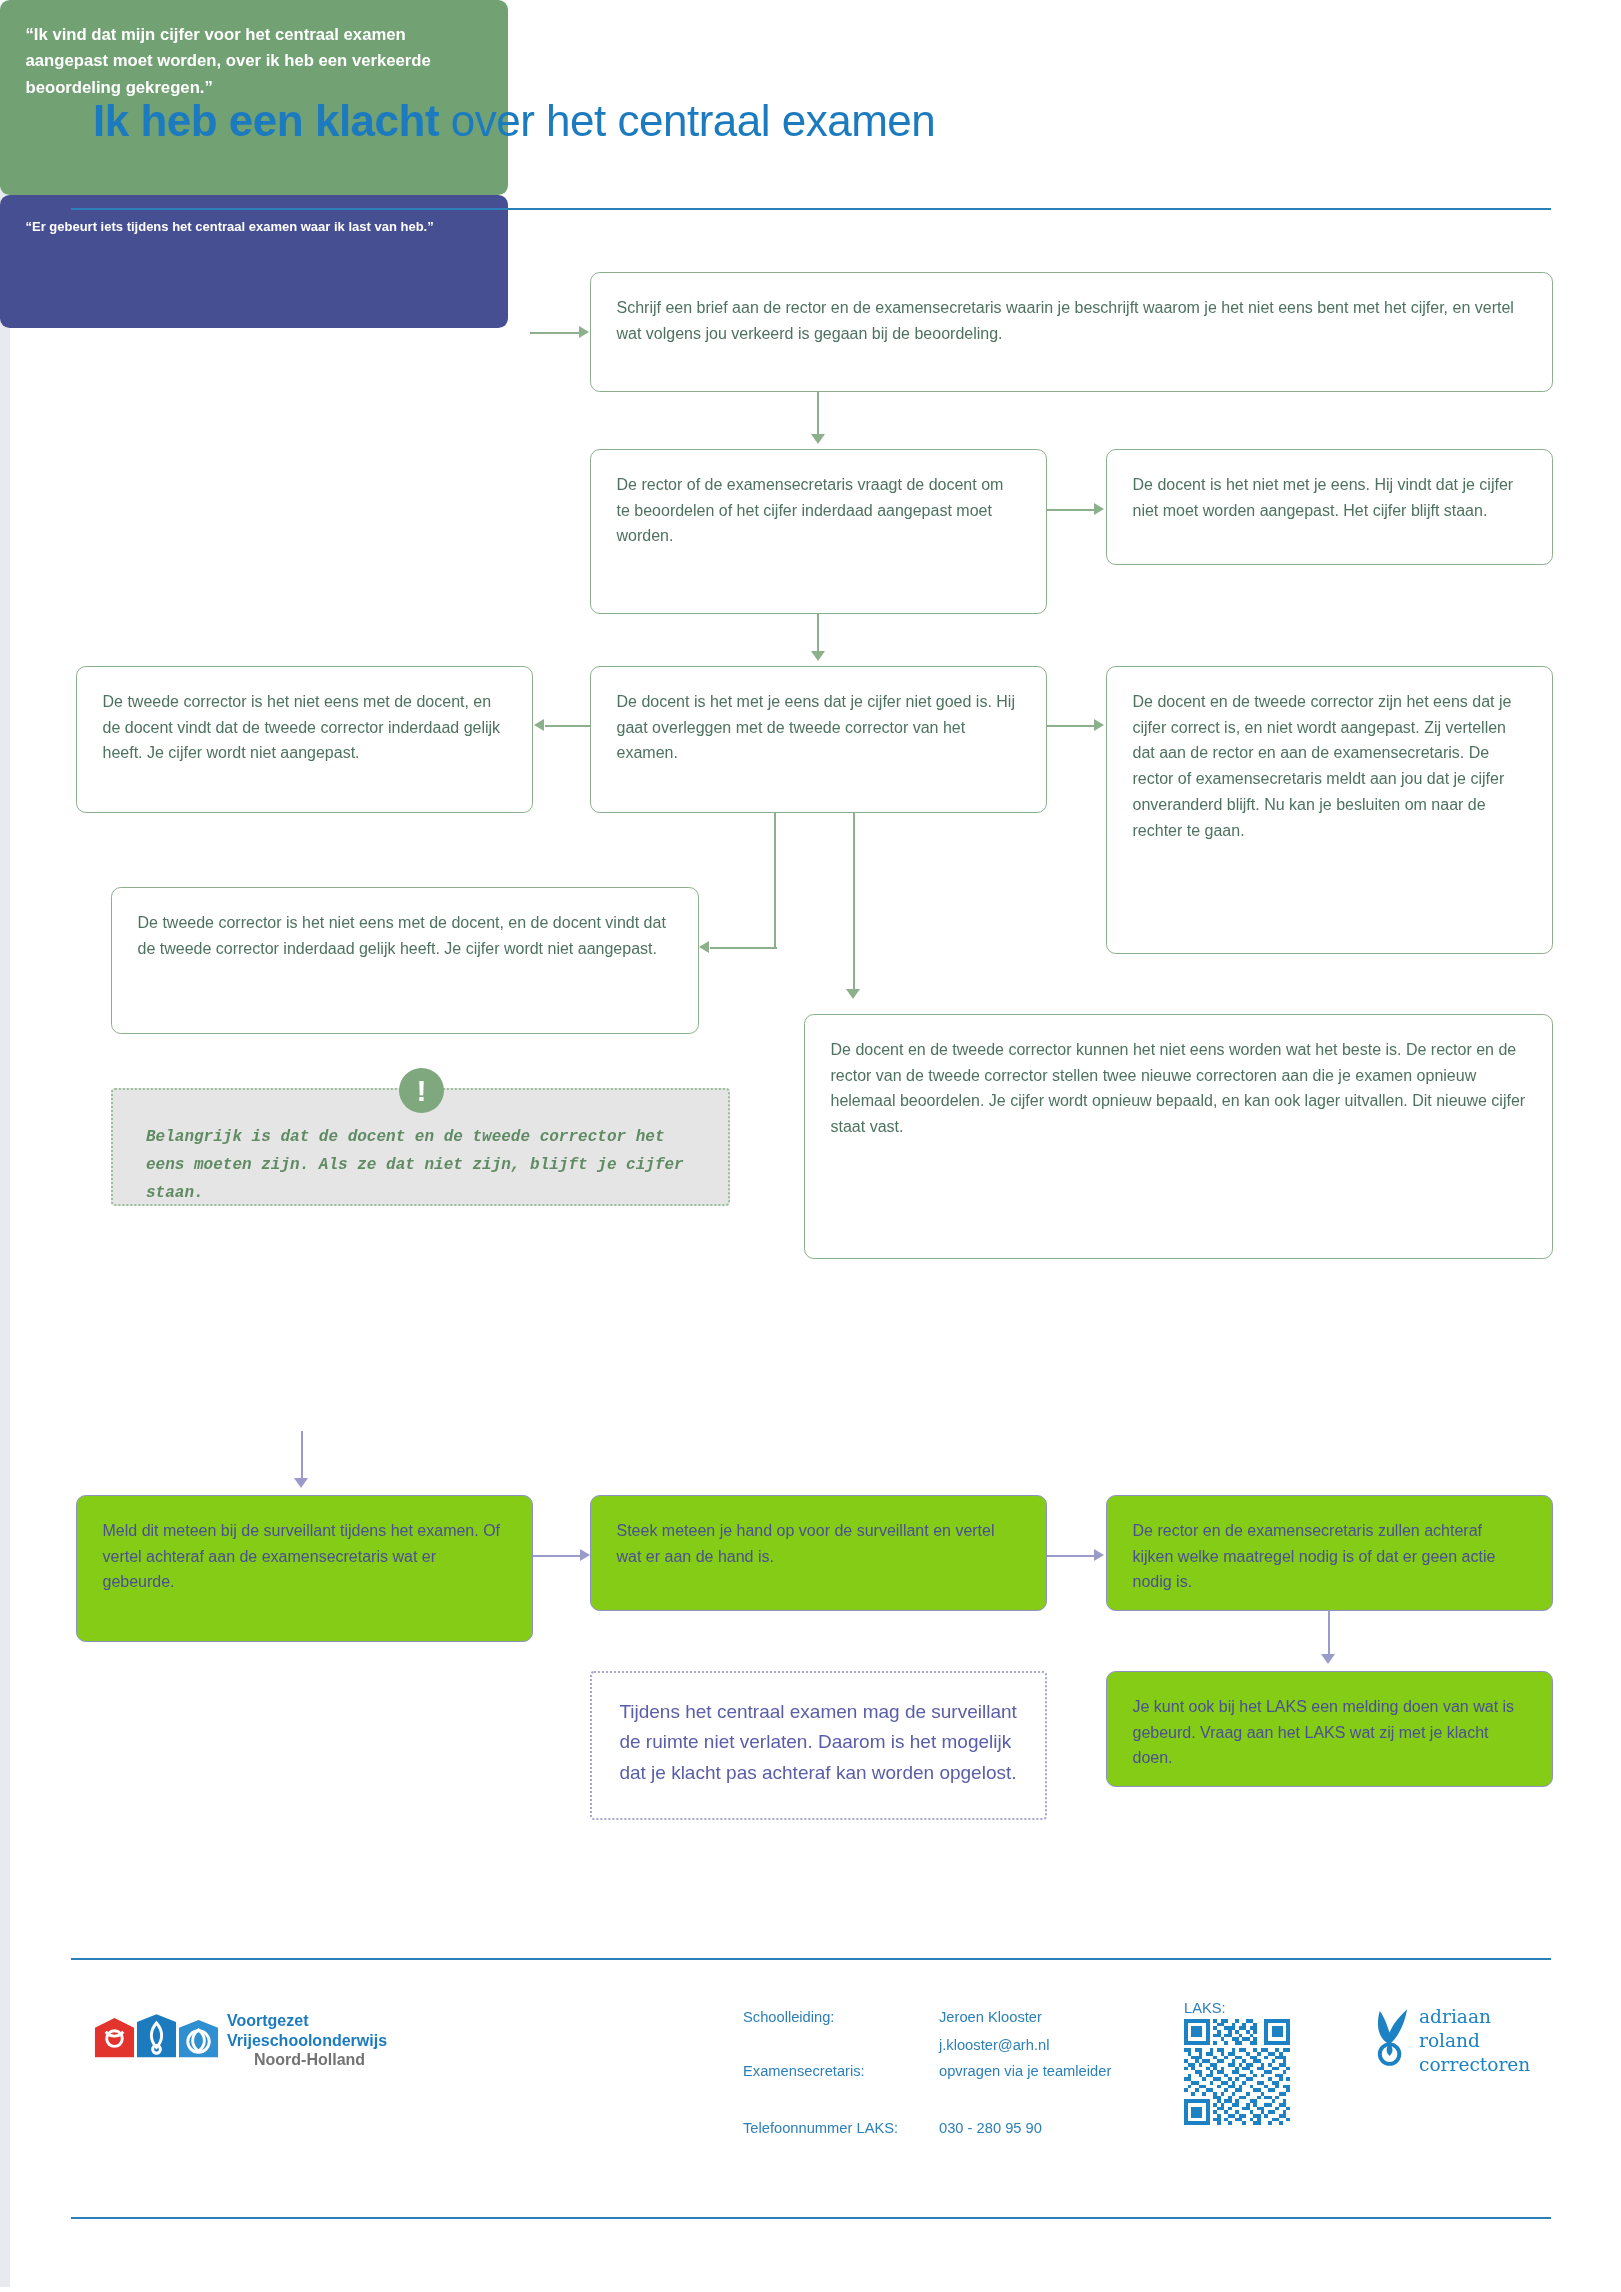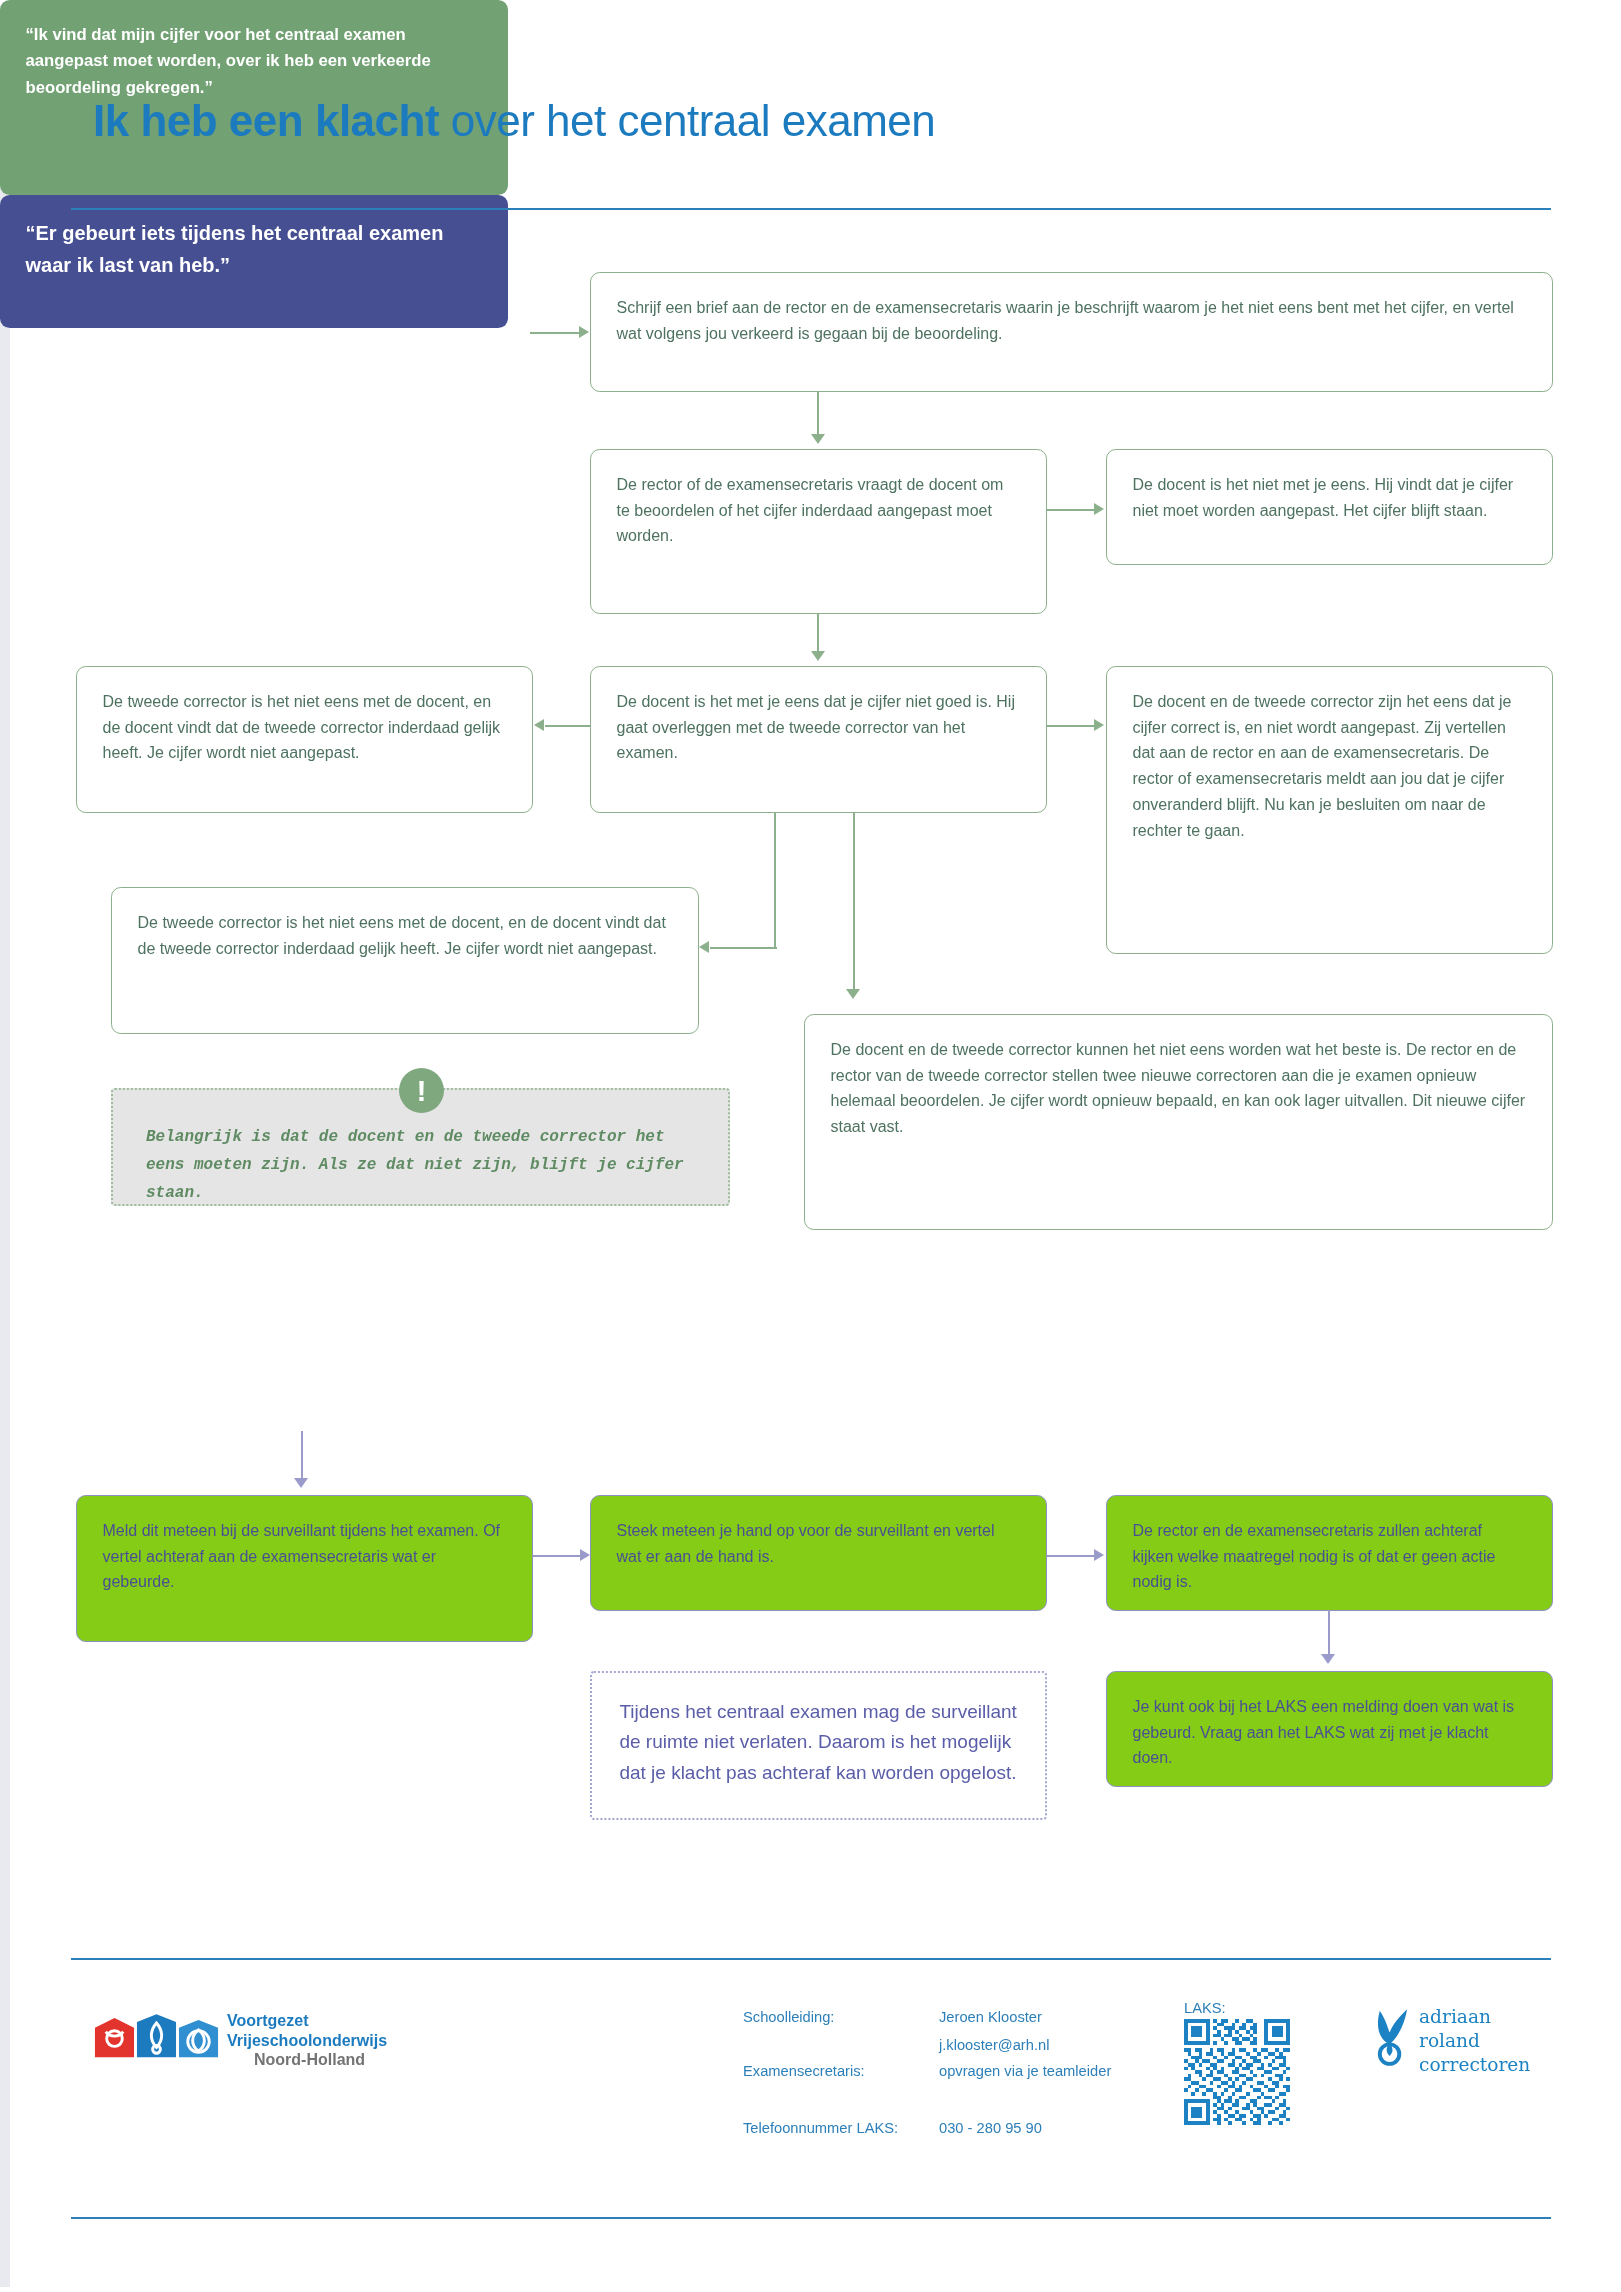--- a/index.html
+++ b/index.html
@@ -56,21 +56,21 @@
   .pbox{
     border:1.5px solid #8e8fc4;
     background:#84cc16;
     color:#4b4f93;
     font-size:16px;
     padding:21.6px 25.5px;
   }
   .phead{
     background:#474f93;
     color:#ffffff;
-    font-size:20px;
+    font-size:13px;
     font-weight:bold;
     padding:21.6px 25.5px;
     border-radius:9.8px;
     line-height:1.6;
   }
   .dotted-green{
     border:2.9px dotted #9cbd9c;
     background:#e5e5e5;
     color:#5f8b63;
     font-size:16px;
@@ -154,21 +154,21 @@
   <div class="box gbox" style="left:1106px;top:449px;width:447px;height:116px;">De docent is het niet met je eens. Hij vindt dat je cijfer niet moet worden aangepast. Het cijfer blijft staan.</div>
 
   <div class="box gbox" style="left:590px;top:666px;width:457px;height:147px;">De docent is het met je eens dat je cijfer niet goed is. Hij gaat overleggen met de tweede corrector van het examen.</div>
 
   <div class="box gbox" style="left:76px;top:666px;width:457px;height:147px;">De tweede corrector is het niet eens met de docent, en de docent vindt dat de tweede corrector inderdaad gelijk heeft. Je cijfer wordt niet aangepast.</div>
 
   <div class="box gbox" style="left:1106px;top:666px;width:447px;height:288px;">De docent en de tweede corrector zijn het eens dat je cijfer correct is, en niet wordt aangepast. Zij vertellen dat aan de rector en aan de examensecretaris. De rector of examensecretaris meldt aan jou dat je cijfer onveranderd blijft. Nu kan je besluiten om naar de rechter te gaan.</div>
 
   <div class="box gbox" style="left:111px;top:887px;width:588px;height:147px;">De tweede corrector is het niet eens met de docent, en de docent vindt dat de tweede corrector inderdaad gelijk heeft. Je cijfer wordt niet aangepast.</div>
 
-  <div class="box gbox" style="left:804px;top:1014px;width:749px;height:216px;">De docent en de tweede corrector kunnen het niet eens worden wat het beste is. De rector en de rector van de tweede corrector stellen twee nieuwe correctoren aan die je examen opnieuw helemaal beoordelen. Je cijfer wordt opnieuw bepaald, en kan ook lager uitvallen. Dit nieuwe cijfer staat vast.</div>
+  <div class="box gbox" style="left:804px;top:1014px;width:749px;height:245px;">De docent en de tweede corrector kunnen het niet eens worden wat het beste is. De rector en de rector van de tweede corrector stellen twee nieuwe correctoren aan die je examen opnieuw helemaal beoordelen. Je cijfer wordt opnieuw bepaald, en kan ook lager uitvallen. Dit nieuwe cijfer staat vast.</div>
 
   <div class="ln h" style="left:530px;top:332px;width:51px;"></div>
   <div class="arrow r-g" style="left:579px;top:326px;"></div>
 
   <div class="ln v" style="left:817px;top:391px;height:43px;"></div>
   <div class="arrow d-g" style="left:811px;top:434px;"></div>
 
   <div class="ln h" style="left:1047px;top:509px;width:47px;"></div>
   <div class="arrow r-g" style="left:1094px;top:503px;"></div>
 

